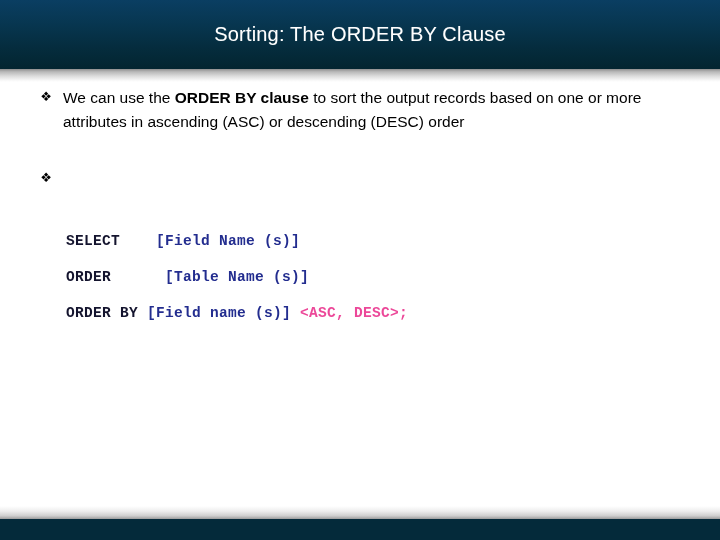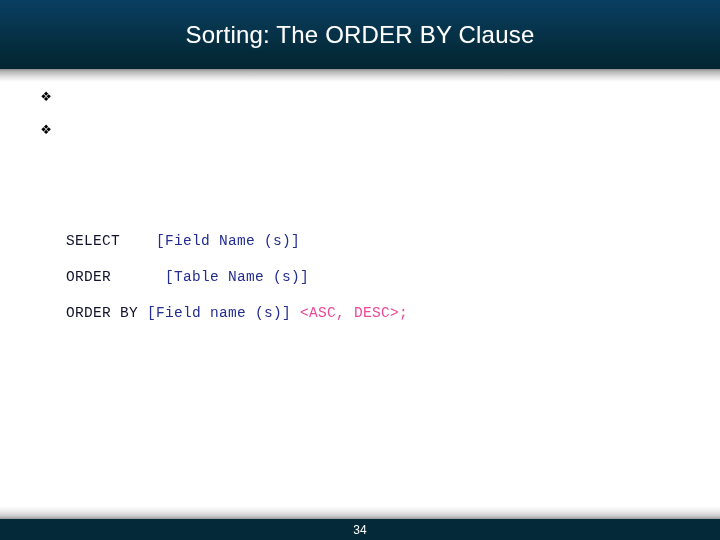--- a/index.html
+++ b/index.html
@@ -35,21 +35,21 @@
   .header-title {
     position: absolute;
     top: 0;
     left: 0;
     width: 720px;
     height: 69px;
     display: flex;
     align-items: center;
     justify-content: center;
     color: #ffffff;
-    font-size: 24px;
+    font-size: 20px;
     font-weight: 400;
     letter-spacing: 0.2px;
     white-space: nowrap;
     text-shadow: 0 0 1px rgba(255,255,255,0.25);
   }
   .header-underline {
     position: absolute;
     top: 69px;
     left: 0;
     width: 720px;
@@ -97,21 +97,21 @@
   
   .code-block {
     position: absolute;
     top: 232px;
     left: 66px;
     width: 560px;
   }
   .code-line {
     font-family: "Liberation Mono", "DejaVu Sans Mono", monospace;
     font-size: 14.5px;
-    font-weight: normal;
+    font-weight: bold;
     line-height: 18px;
     height: 36px;
     white-space: pre;
     color: #14142e;
     letter-spacing: 0.3px;
   }
   .code-kw {
     color: #14142e;
   }
   .code-arg {
@@ -158,33 +158,33 @@
 <div class="slide">
 
   <div class="header-band"></div>
   <div class="header-title">Sorting: The ORDER BY Clause</div>
   <div class="header-underline"></div>
 
   <div class="content">
 
     <div class="bullet-row">
       <span class="bullet-mark">❖</span>
+      <span class="bullet-text"><span>We can use the </span><b>ORDER BY clause</b><span> to sort the output records based on one or more attributes in ascending (ASC) or descending (DESC) order</span></span>
     </div>
 
     <div class="bullet-gap"></div>
 
     <div class="bullet-row">
       <span class="bullet-mark">❖</span>
     </div>
 
   </div>
 
   <div class="code-block">
     <div class="code-line"><span class="code-kw">SELECT    </span><span class="code-arg">[Field Name (s)]</span><span class="code-opt"></span></div>
     <div class="code-line"><span class="code-kw">ORDER      </span><span class="code-arg">[Table Name (s)]</span><span class="code-opt"></span></div>
     <div class="code-line"><span class="code-kw">ORDER BY </span><span class="code-arg">[Field name (s)]</span><span class="code-opt"> &lt;ASC, DESC&gt;;</span></div>
   </div>
 
   <div class="footer-sep"></div>
   <div class="footer-band"></div>
-  <div class="footer-page">34</div>
 
 </div>
 
 </body></html>

